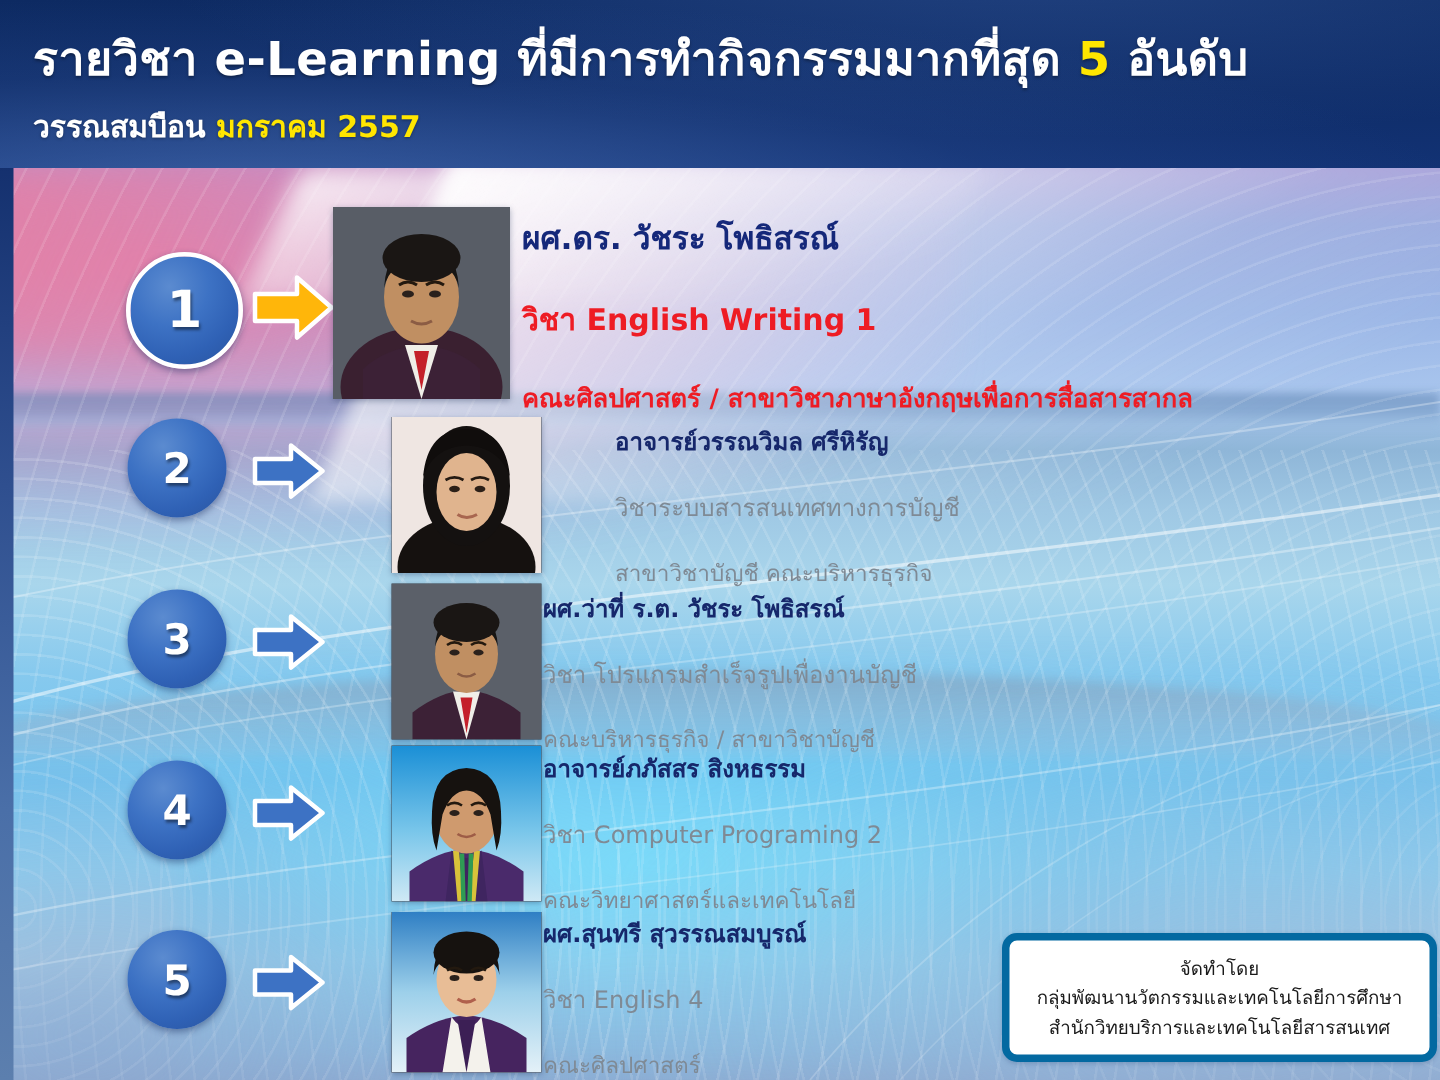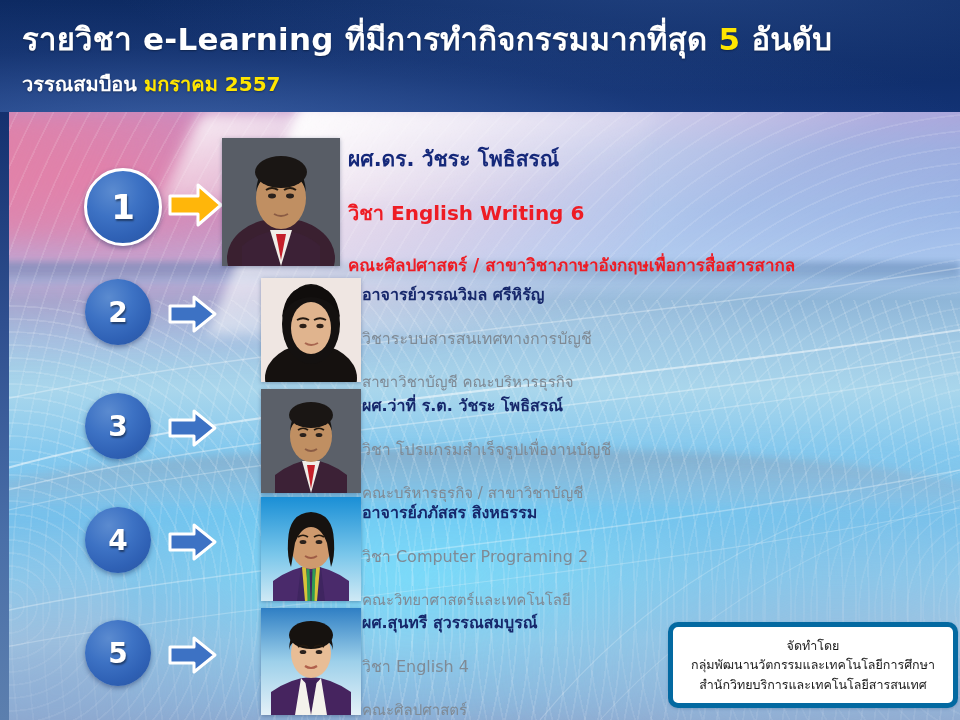--- a/index.html
+++ b/index.html
@@ -245,21 +245,21 @@
         <ellipse cx="50" cy="58" rx="4" ry="2.4" fill="#2a211c"></ellipse>
         <ellipse cx="68" cy="58" rx="4" ry="2.4" fill="#2a211c"></ellipse>
         <path d="M44,52 Q50,48 56,52" stroke="#23190f" stroke-width="2" fill="none"></path>
         <path d="M62,52 Q68,48 74,52" stroke="#23190f" stroke-width="2" fill="none"></path>
         <path d="M52,76 Q59,80 66,76" stroke="#8b5c44" stroke-width="2" fill="none"></path>
       </svg>
     </div>
 
     <div class="info" style="left:348px;top:142px;">
       <div class="name" style="margin-bottom:22px;">ผศ.ดร. วัชระ โพธิสรณ์</div>
-      <div class="subject" style="margin-bottom:22px;">วิชา English Writing 6</div>
+      <div class="subject" style="margin-bottom:22px;">วิชา English Writing 1</div>
       <div class="faculty">คณะศิลปศาสตร์ / สาขาวิชาภาษาอังกฤษเพื่อการสื่อสารสากล</div>
     </div>
   </div>
 
   <div class="row rn">
     <div class="rank-circle" style="left:85px;top:279px;width:66px;height:66px;font-size:28px;">
       <span>2</span>
     </div>
     <svg class="arrow" style="left:168px;top:293px;" width="50" height="42">
       <path d="M2,13 L26,13 L26,4 L47,21 L26,38 L26,29 L2,29 Z" fill="#3d72c4" stroke="#ffffff" stroke-width="3" stroke-linejoin="round"></path>
@@ -273,21 +273,21 @@
         <ellipse cx="50" cy="50" rx="20" ry="26" fill="#e0b48e"></ellipse>
         <path d="M21,40 Q24,8 50,8 Q76,8 79,40 Q72,20 50,19 Q28,20 21,40 Z" fill="#100d0c"></path>
         <ellipse cx="42" cy="48" rx="3.6" ry="2.2" fill="#2c2018"></ellipse>
         <ellipse cx="59" cy="48" rx="3.6" ry="2.2" fill="#2c2018"></ellipse>
         <path d="M36,42 Q42,38.5 48,42" stroke="#241a12" stroke-width="1.8" fill="none"></path>
         <path d="M53,42 Q59,38.5 65,42" stroke="#241a12" stroke-width="1.8" fill="none"></path>
         <path d="M44,65 Q50,69 57,65" stroke="#a8664f" stroke-width="2" fill="none"></path>
       </svg>
     </div>
 
-    <div class="info" style="left:362px;top:282px;">
+    <div class="info" style="left:362px;top:282px;padding-left:48px;">
       <div class="name" style="margin-bottom:19px;">อาจารย์วรรณวิมล ศรีหิรัญ</div>
       <div class="subject" style="margin-bottom:19px;">วิชาระบบสารสนเทศทางการบัญชี</div>
       <div class="faculty">สาขาวิชาบัญชี  คณะบริหารธุรกิจ</div>
     </div>
   </div>
 
   <div class="row rn">
     <div class="rank-circle" style="left:85px;top:393px;width:66px;height:66px;font-size:28px;">
       <span>3</span>
     </div>

